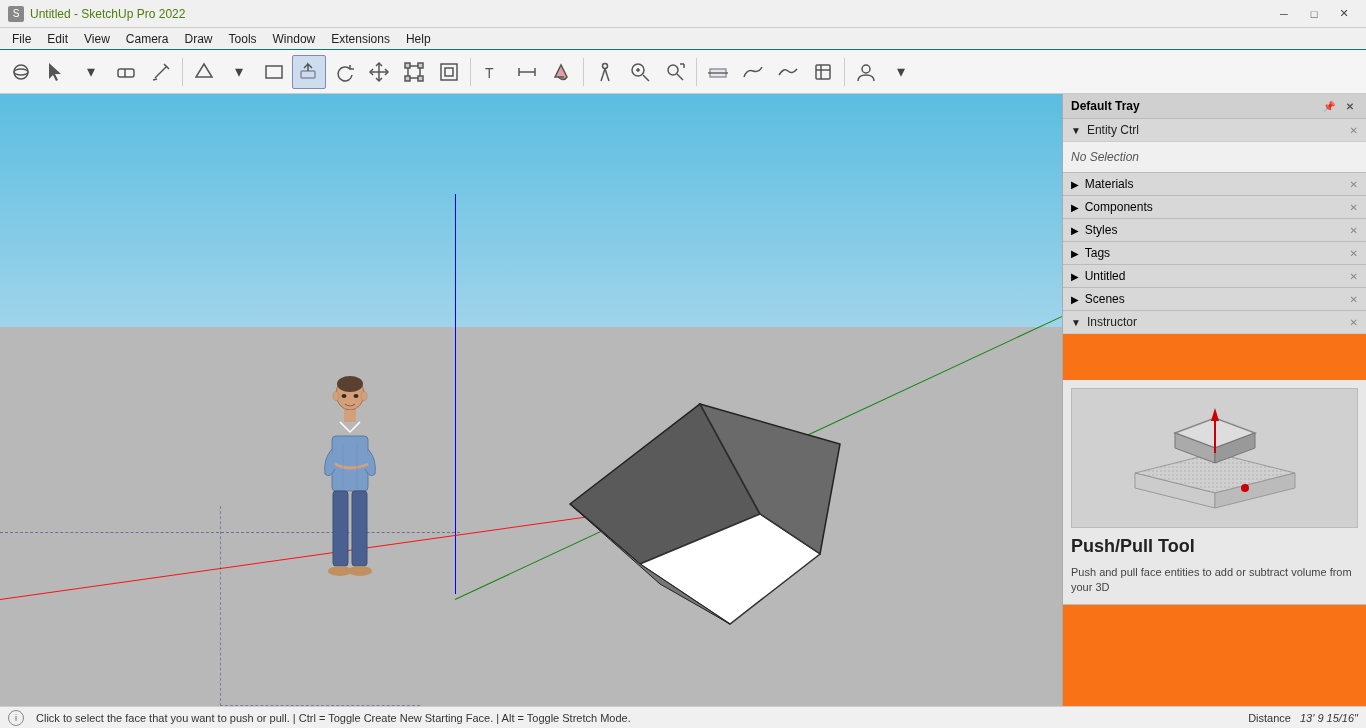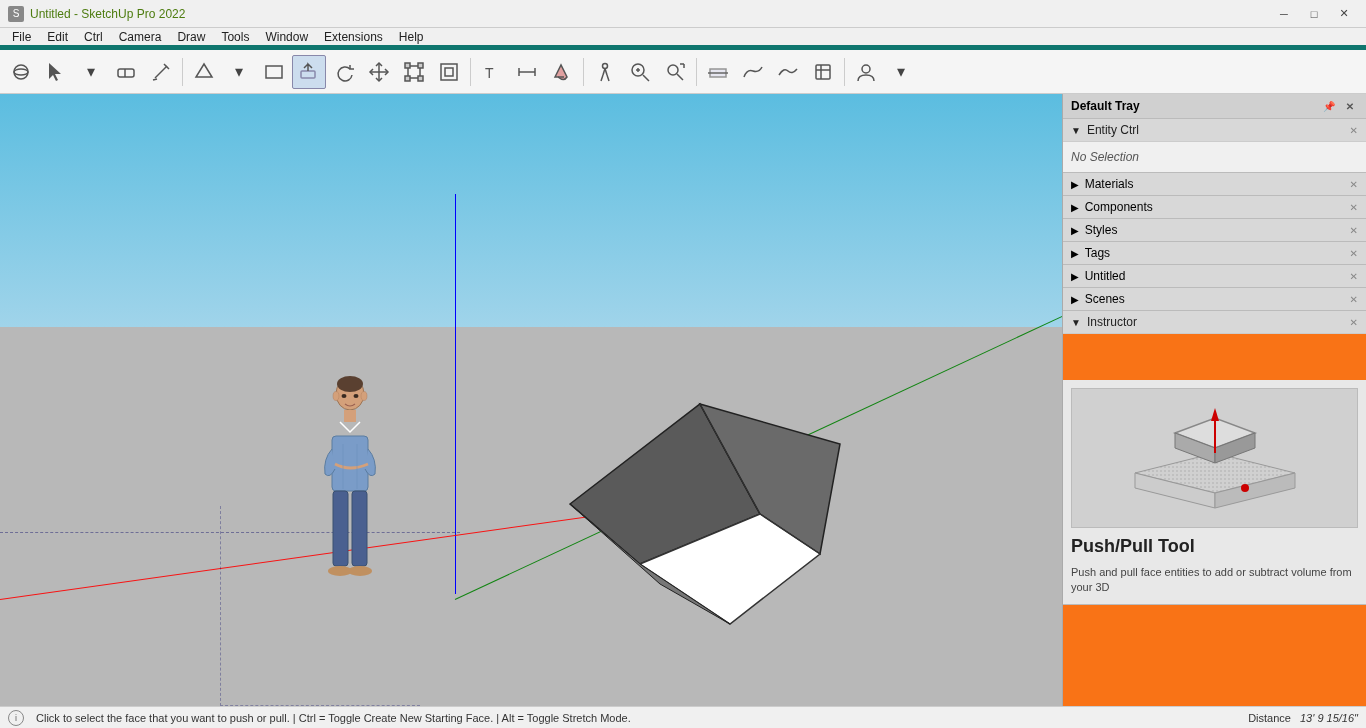--- a/index.html
+++ b/index.html
@@ -11,21 +11,21 @@
       border-bottom: 1px solid #ccc; padding: 0 8px; flex-shrink: 0;
     }
     #titlebar-left { display: flex; align-items: center; gap: 6px; }
     #titlebar-icon { width: 16px; height: 16px; background: #888; border-radius: 2px; font-size: 10px; display: flex; align-items: center; justify-content: center; color: white; }
     #titlebar-title { font-size: 12px; color: #4d7c0f; }
     #titlebar-controls { display: flex; gap: 2px; }
     .titlebar-btn { width: 28px; height: 20px; display: flex; align-items: center; justify-content: center; cursor: pointer; font-size: 11px; color: #444; background: transparent; border: none; }
 
     
     #menubar {
-      height: 22px; background: #f0f0f0; display: flex; align-items: center; border-bottom: 5px solid #0f766e; flex-shrink: 0; padding: 0 4px;
+      height: 22px; background: #f0f0f0; display: flex; align-items: center; border-bottom: 1px solid #0f766e; flex-shrink: 0; padding: 0 4px;
     }
     .menu-item { padding: 2px 8px; cursor: pointer; font-size: 12px; color: #222; height: 100%; display: flex; align-items: center; }
 
     
     #toolbar {
       height: 44px; background: #f5f5f5; border-bottom: 1px solid #ccc; display: flex; align-items: center; padding: 0 4px; gap: 1px; flex-shrink: 0; flex-wrap: wrap;
     }
     .toolbar-btn {
       width: 34px; height: 34px; display: flex; align-items: center; justify-content: center; cursor: pointer;
       border: 1px solid transparent; border-radius: 2px; font-size: 16px; color: #444; background: transparent;
@@ -116,21 +116,21 @@
   <div id="titlebar-controls">
     <button class="titlebar-btn">─</button>
     <button class="titlebar-btn">□</button>
     <button class="titlebar-btn close">✕</button>
   </div>
 </div>
 
 <div id="menubar">
   <div class="menu-item">File</div>
   <div class="menu-item">Edit</div>
-  <div class="menu-item">Ctrl</div>
+  <div class="menu-item">View</div>
   <div class="menu-item">Camera</div>
   <div class="menu-item">Draw</div>
   <div class="menu-item">Tools</div>
   <div class="menu-item">Window</div>
   <div class="menu-item">Extensions</div>
   <div class="menu-item">Help</div>
 </div>
 
 <div id="toolbar">
   <button class="toolbar-btn" title="Orbit">

